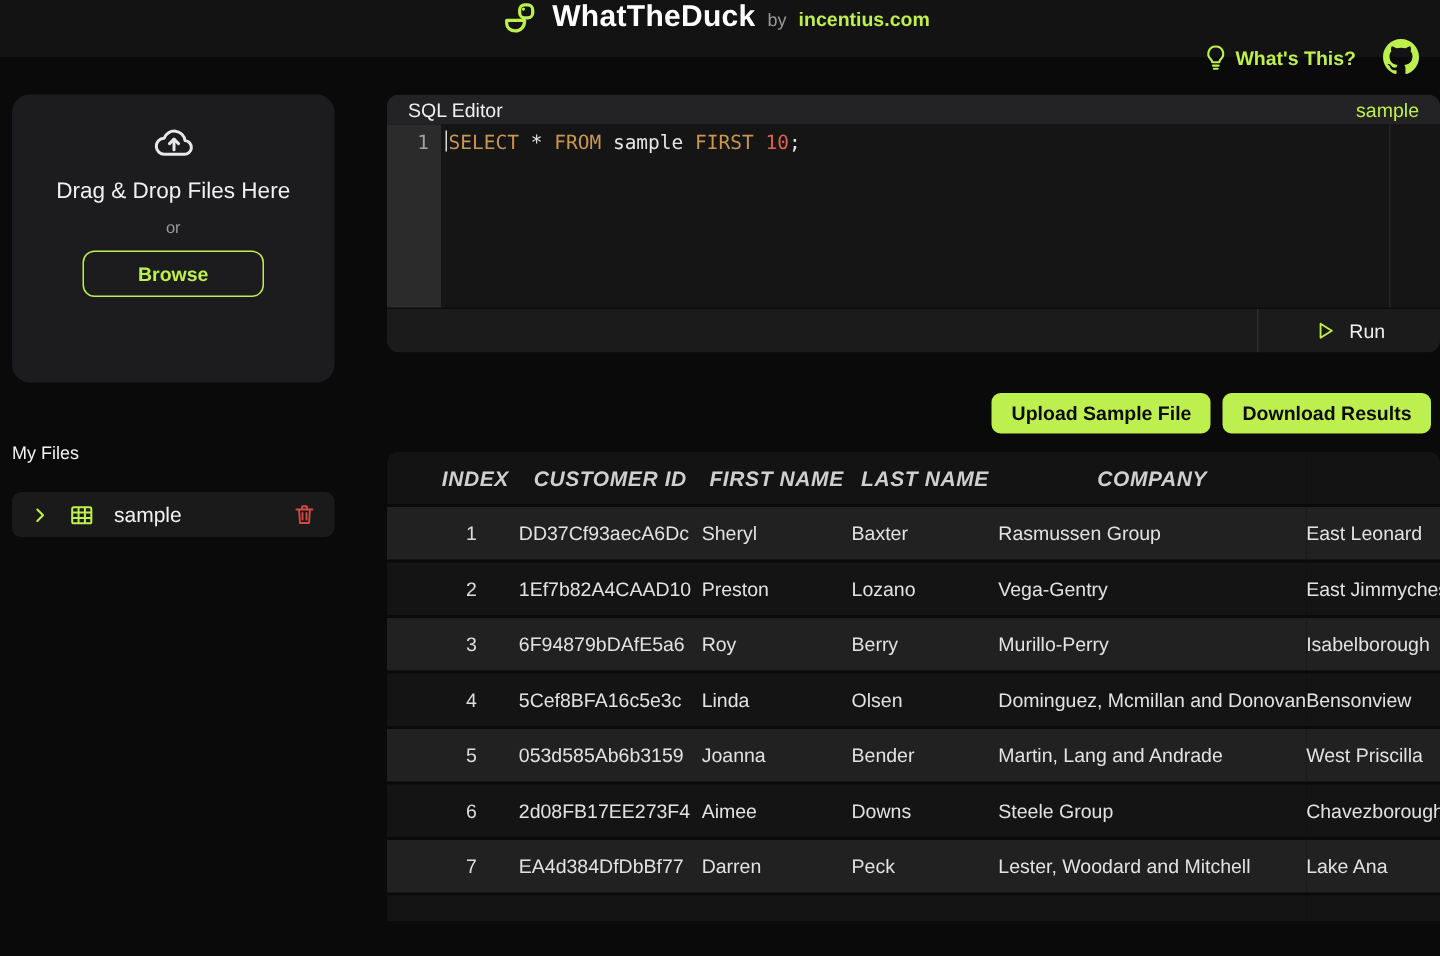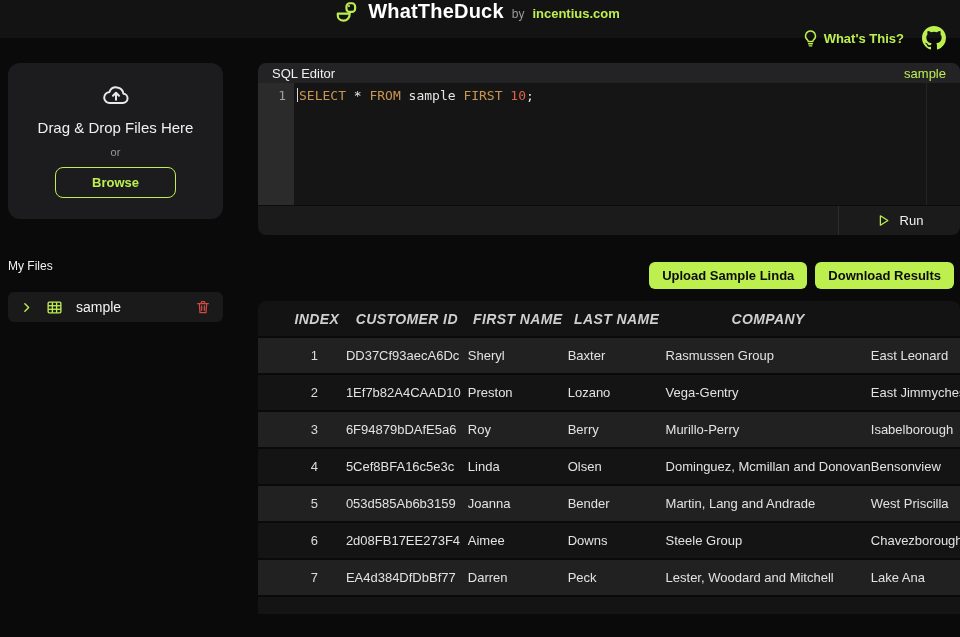--- a/index.html
+++ b/index.html
@@ -31,21 +31,21 @@
   .topbar-right{margin-left:auto;display:flex;align-items:center;gap:18px;}
   .whats-this{display:flex;align-items:center;gap:4px;color:var(--accent);
     font-size:13px;font-weight:600;cursor:pointer;text-decoration:none;}
   .gh{display:flex;cursor:pointer;}
   
   .layout{display:flex;height:599px;}
   .sidebar{flex:0 0 258px;padding:25px 35px 0 8px;}
   .main{flex:1;min-width:0;padding-top:25px;}
   
   .dropzone{
-    background:var(--panel-bg);border-radius:12px;height:156px;
+    background:var(--panel-bg);border-radius:12px;height:192px;
     display:flex;flex-direction:column;align-items:center;
     padding-top:18px;cursor:pointer;
   }
   .dz-title{font-size:15px;color:#f0f0f0;margin-top:8px;}
   .dz-or{font-size:11px;color:#9a9a9a;margin-top:10px;}
   .browse-btn{
     margin-top:9px;background:transparent;border:1.5px solid var(--accent);
     color:var(--accent);font-weight:700;font-size:13px;border-radius:8px;
     padding:7px 36px;cursor:pointer;font-family:inherit;
   }
@@ -221,21 +221,21 @@
             <svg width="15" height="15" viewBox="0 0 24 24" fill="none" stroke="#bdef4f" stroke-width="2" stroke-linejoin="round">
               <polygon points="7 4.5 19 12 7 19.5"></polygon>
             </svg>
           </span>
           <span>Run</span>
         </button>
       </div>
     </section>
 
     <div class="actions">
-      <button class="pill-btn">Upload Sample Linda</button>
+      <button class="pill-btn">Upload Sample File</button>
       <button class="pill-btn">Download Results</button>
     </div>
 
     <div class="table-wrap">
       <table>
         <colgroup>
           <col class="c-index">
             <col class="c-cust">
             <col class="c-first">
           <col class="c-last">

